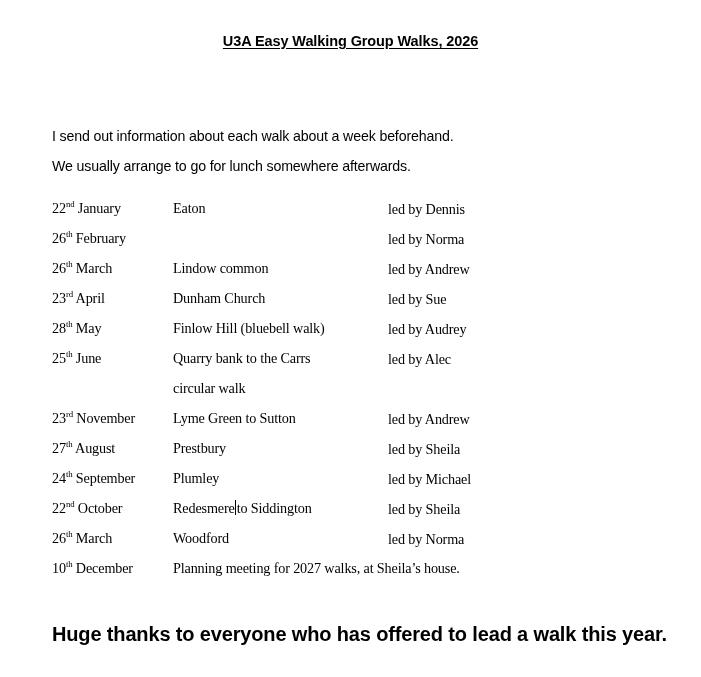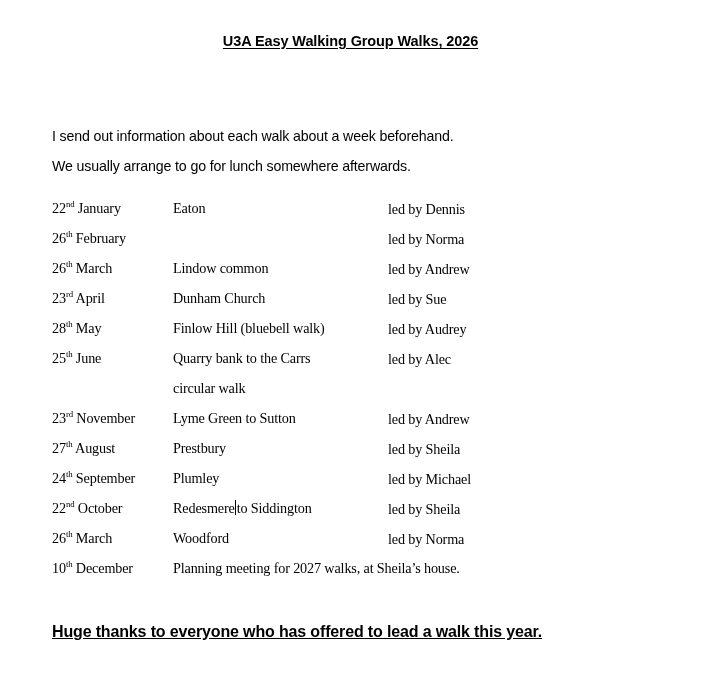--- a/index.html
+++ b/index.html
@@ -107,25 +107,24 @@
     background: #000;
     vertical-align: -2px;
     margin: 0 1px 0 0;
   }
 
   
   .closing {
     position: absolute;
     left: 52px;
     top: 623px;
-    font-size: 16px;
+    font-size: 20px;
     font-weight: bold;
     letter-spacing: -0.15px;
     white-space: nowrap;
-    text-decoration: underline;
   }
 </style>
 </head>
 <body>
 
 <div class="page">
 
   <div class="doc-title"><span class="u">U3A Easy Walking Group Walks, 2026</span></div>
 
 

